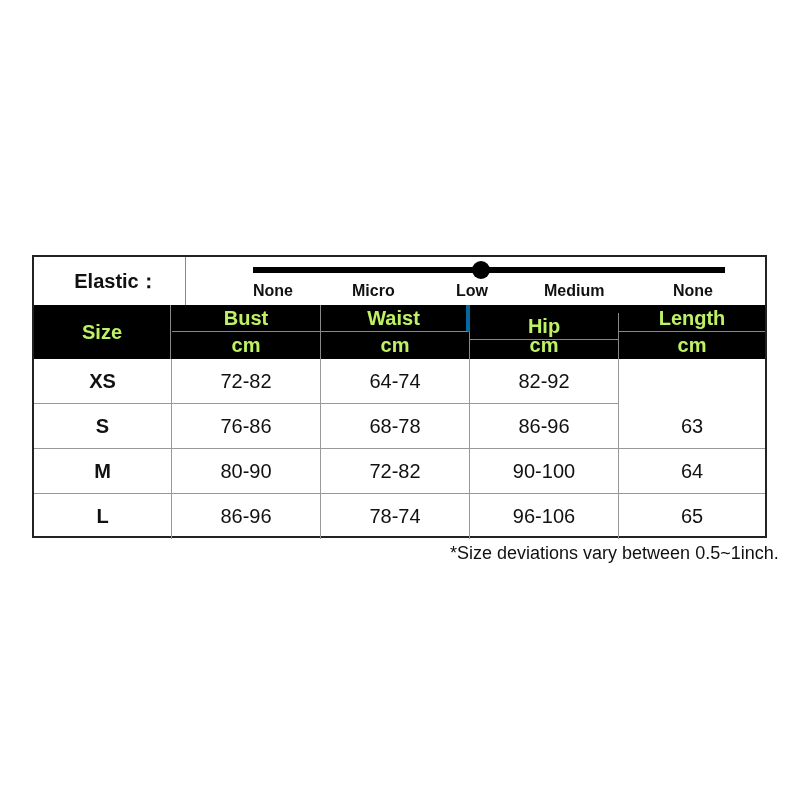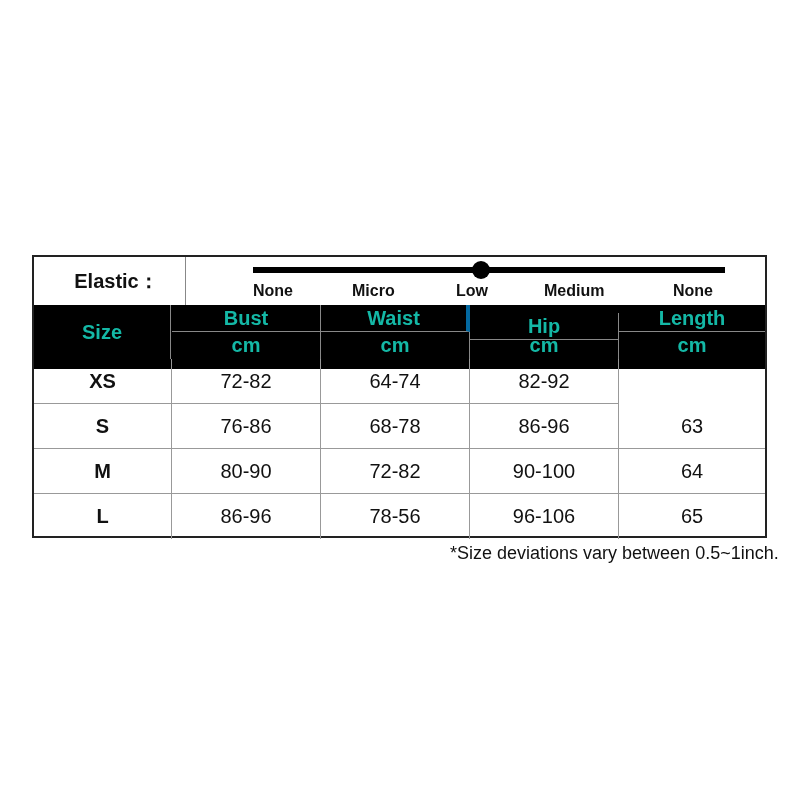--- a/index.html
+++ b/index.html
@@ -9,21 +9,21 @@
            border:2px solid #222; box-sizing:border-box; }
   .elastic-row { position:absolute; left:0; top:0; width:100%; height:60px;margin-left:14px; }
   .elastic-label { position:absolute; left:0; top:0; width:137px; height:48px;
                    border-right:1px solid #888; display:flex; align-items:center;
                    justify-content:center; font-weight:bold; font-size:20px; }
   .elastic-scale { position:absolute; left:138px; top:0; right:0; height:48px; }
   .scale-bar { position:absolute; left:67px; width:472px; top:10px; height:6px; background:#000; }
   .scale-dot { position:absolute; left:286px; top:4px; width:18px; height:18px;
                border-radius:50%; background:#000; }
   .scale-label { position:absolute; top:25px; font-weight:bold; font-size:16px; white-space:nowrap; }
-  .header { position:absolute; left:0; top:48px; width:100%; height:64px; background:#000; color:#14b8a6; }
+  .header { position:absolute; left:0; top:48px; width:100%; height:54px; background:#000; color:#bef264; }
   .hcell { position:absolute; display:flex; align-items:center; justify-content:center;
            font-weight:bold; font-size:20px; box-sizing:border-box; }
   .rows { position:absolute; left:0; top:102px; width:100%; }
   .row { position:absolute; left:0; width:100%; height:45px;padding-left:28px; }
   .cell { position:absolute; top:0; height:45px; display:flex; align-items:center;
           justify-content:center; font-size:20px; box-sizing:border-box;
           border-right:1px solid #999; border-bottom:1px solid #999; }
   .cell.size { font-weight:bold; }
   .cell.last { border-right:none; }
   .row.last .cell { border-bottom:none; }
@@ -75,20 +75,20 @@
     <div class="row" style="top:90px">
       <div class="cell size" style="left:0;width:138px">M</div>
       <div class="cell" style="left:138px;width:149px">80-90</div>
       <div class="cell" style="left:287px;width:149px">72-82</div>
       <div class="cell" style="left:436px;width:149px">90-100</div>
       <div class="cell last" style="left:585px;width:146px">64</div>
     </div>
     <div class="row last" style="top:135px">
       <div class="cell size" style="left:0;width:138px">L</div>
       <div class="cell" style="left:138px;width:149px">86-96</div>
-      <div class="cell" style="left:287px;width:149px">78-56</div>
+      <div class="cell" style="left:287px;width:149px">78-74</div>
       <div class="cell" style="left:436px;width:149px">96-106</div>
       <div class="cell last" style="left:585px;width:146px">65</div>
     </div>
   </div>
 </div>
 
 <div class="note">*Size deviations vary between 0.5~1inch.</div>
 
 </body></html>

